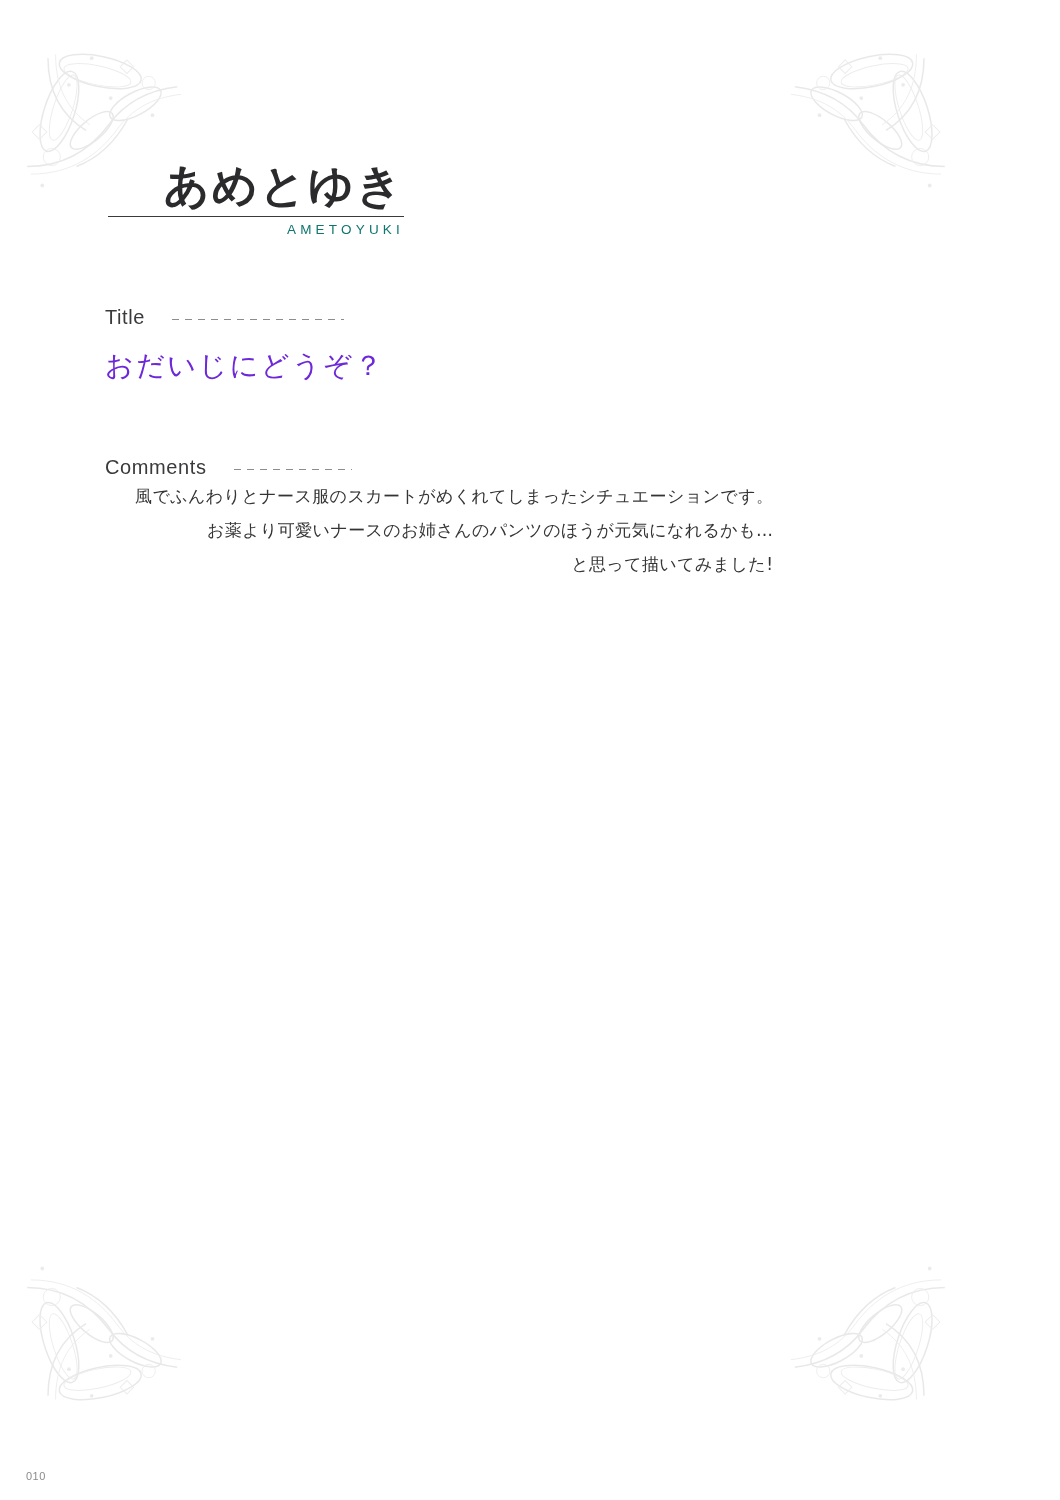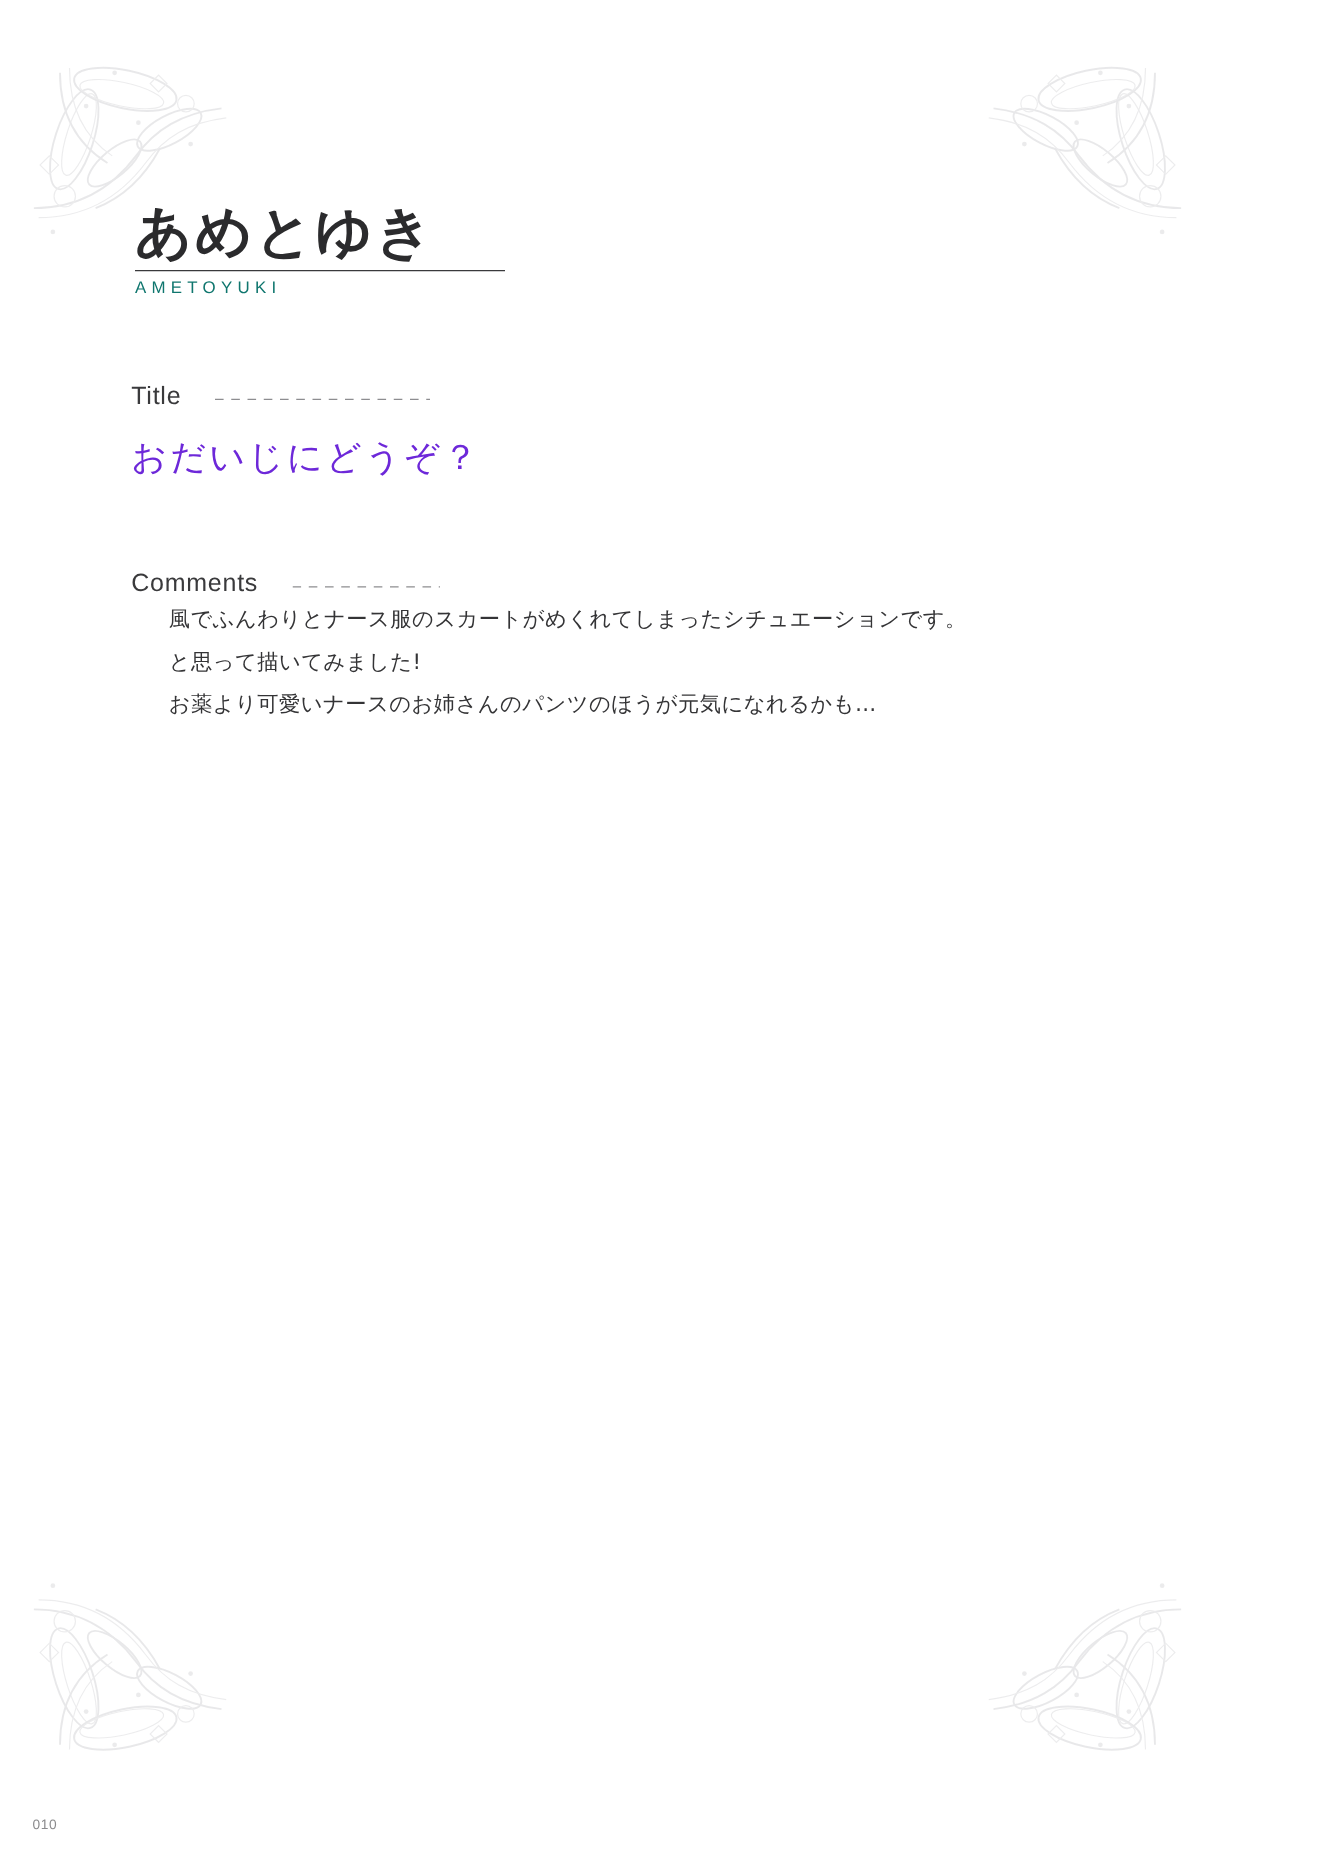--- a/index.html
+++ b/index.html
@@ -7,20 +7,21 @@
     padding: 0;
     background: #ffffff;
   }
   .page {
     position: relative;
     width: 972px;
     height: 1500px;
     background: #ffffff;
     font-family: "Liberation Sans", sans-serif;
     overflow: hidden;
+    text-align: right;
   }
 
   
   .ornament {
     position: absolute;
     width: 190px;
     height: 190px;
     opacity: 0.55;
     pointer-events: none;
   }
@@ -123,21 +124,21 @@
     line-height: 2.0;
     color: #343436;
     letter-spacing: 0.4px;
   }
   .comments-body div { white-space: nowrap; }
 
   
   .page-number {
     position: absolute;
     left: 26px;
-    bottom: 34px;
+    bottom: 18px;
     font-size: 11px;
     letter-spacing: 0.5px;
     color: #8b8b8d;
     font-family: "Liberation Sans", sans-serif;
   }
 </style>
 </head>
 <body>
 
 <div class="page">
@@ -264,20 +265,20 @@
     <div class="title-text">おだいじにどうぞ？</div>
   </div>
 
   <div class="field field-comments">
     <div class="field-label-row">
       <span class="field-label">Comments</span>
       <span class="dash-line dash-comments"></span>
     </div>
     <div class="comments-body">
       <div>風でふんわりとナース服のスカートがめくれてしまったシチュエーションです。</div>
+      <div>お薬より可愛いナースのお姉さんのパンツのほうが元気になれるかも…</div>
       <div>と思って描いてみました!</div>
-      <div>お薬より可愛いナースのお姉さんのパンツのほうが元気になれるかも…</div>
     </div>
   </div>
 
   <div class="page-number">010</div>
 
 </div>
 
 </body></html>

